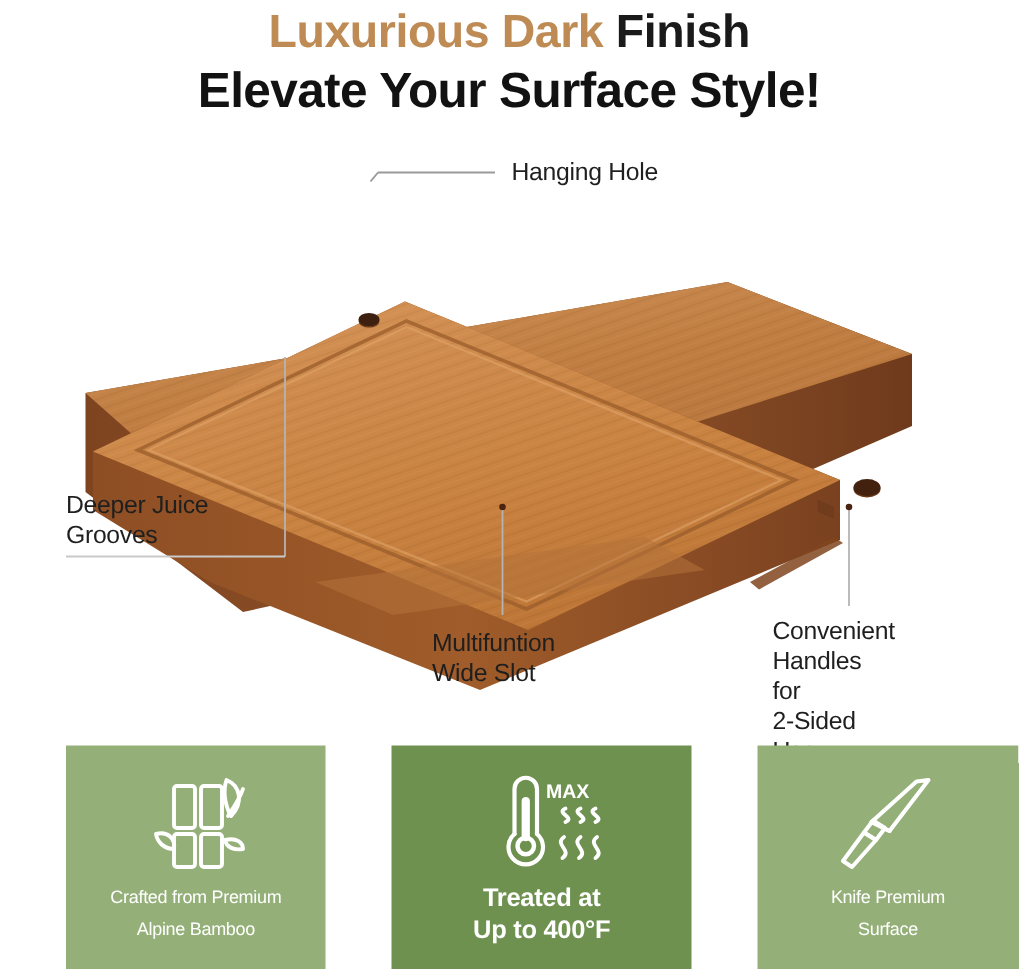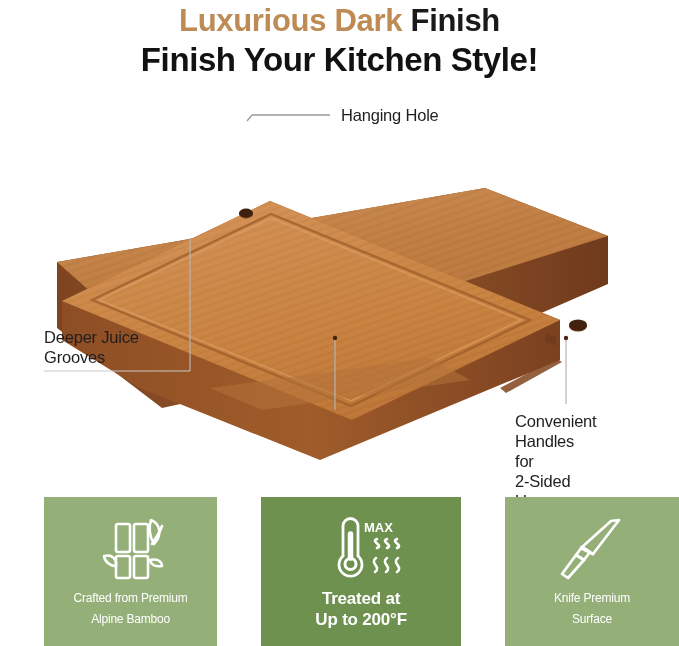--- a/index.html
+++ b/index.html
@@ -110,21 +110,21 @@
   }
   .panel-text.bold { font-weight: bold; font-size: 17px; }
 </style>
 </head>
 <body>
 
 <div id="page">
 
   <div class="headline-block">
     <div class="headline-line1"><span class="hl-accent">Luxurious Dark</span><span class="hl-dark"> Finish</span></div>
-    <div class="headline-line2">Finish Your Kitchen Style!</div>
+    <div class="headline-line2">Elevate Your Surface Style!</div>
   </div>
 
   <div class="hero">
     <svg class="hero-svg" viewBox="0 0 679 400">
       <defs>
         <linearGradient id="topFace" x1="0" y1="0" x2="0.45" y2="1">
           <stop offset="0%" stop-color="#D7955A"></stop>
           <stop offset="35%" stop-color="#CE8A4B"></stop>
           <stop offset="70%" stop-color="#C8813F"></stop>
           <stop offset="100%" stop-color="#BE7737"></stop>
@@ -193,20 +193,22 @@
 
       <line x1="566" y1="250" x2="566" y2="316" stroke="#b4b4b4" stroke-width="1.2"></line>
       <circle cx="566" cy="250" r="2.2" fill="#4a2410"></circle>
     </svg>
 
   </div>
 
   <div class="callout callout-grooves">Deeper Juice
 Grooves</div>
   <div class="callout callout-hanging">Hanging Hole</div>
+  <div class="callout callout-slot">Multifuntion
+Wide Slot</div>
   <div class="callout callout-handles">Convenient
 Handles for
 2-Sided Use</div>
 
   <div class="banner">
 
     <div class="panel panel-left">
       <div class="panel-icon">
         <svg width="78" height="72" viewBox="0 0 78 72">
           <g fill="none" stroke="#ffffff" stroke-width="2.6" stroke-linejoin="round" stroke-linecap="round">
@@ -236,21 +238,21 @@
             <path d="M41.5 22 V46" stroke-width="5.5"></path>
             <circle cx="41.5" cy="52" r="5.5" stroke-width="3"></circle>
 
             <path d="M68 36 c7 -3 -7 -6 0 -9 M78 36 c7 -3 -7 -6 0 -9 M88 36 c7 -3 -7 -6 0 -9" stroke-width="2.6"></path>
             <path d="M66 60 c7 -5 -6 -9 1 -14 M77 60 c7 -5 -6 -9 1 -14 M88 60 c7 -5 -6 -9 1 -14" stroke-width="2.6"></path>
           </g>
           <text x="55" y="20" fill="#ffffff" font-family="Liberation Sans, sans-serif" font-size="13" font-weight="bold">MAX</text>
         </svg>
       </div>
       <div class="panel-text bold">Treated at
-Up to 200°F</div>
+Up to 400°F</div>
     </div>
 
     <div class="panel panel-right">
       <div class="panel-icon">
         <svg width="86" height="72" viewBox="0 0 86 72">
           <g fill="none" stroke="#ffffff" stroke-width="2.7" stroke-linejoin="round" stroke-linecap="round">
 
             <path d="M70 8 L44 42 L32 36 L62 9 Z"></path>
             <path d="M44 42 L32 36"></path>
 

